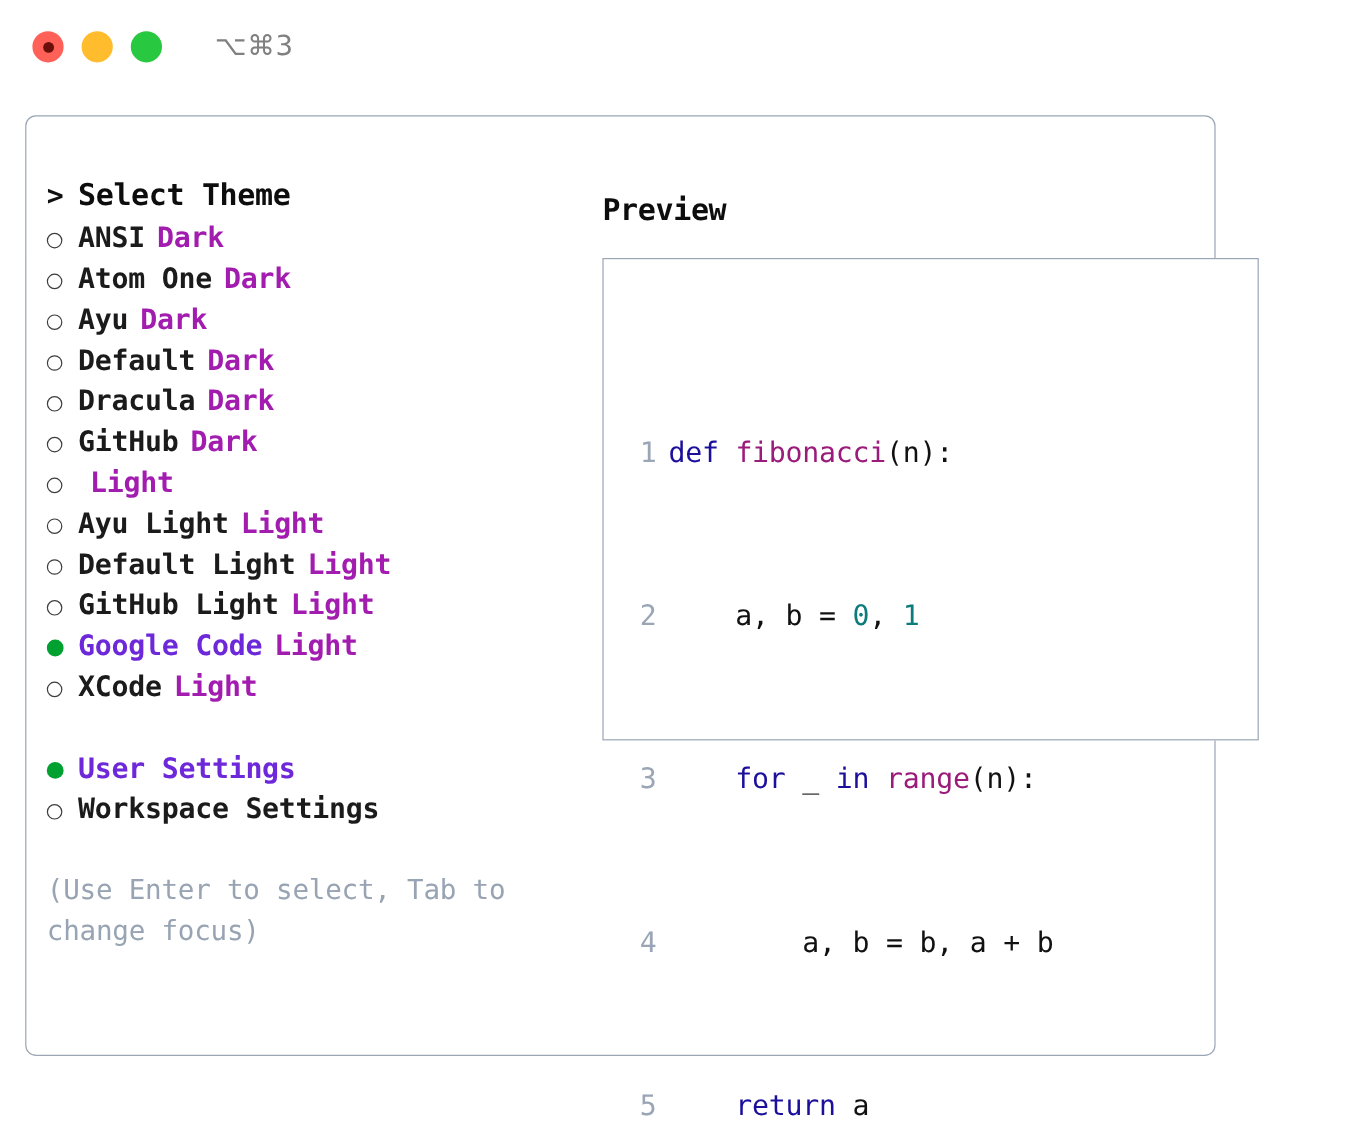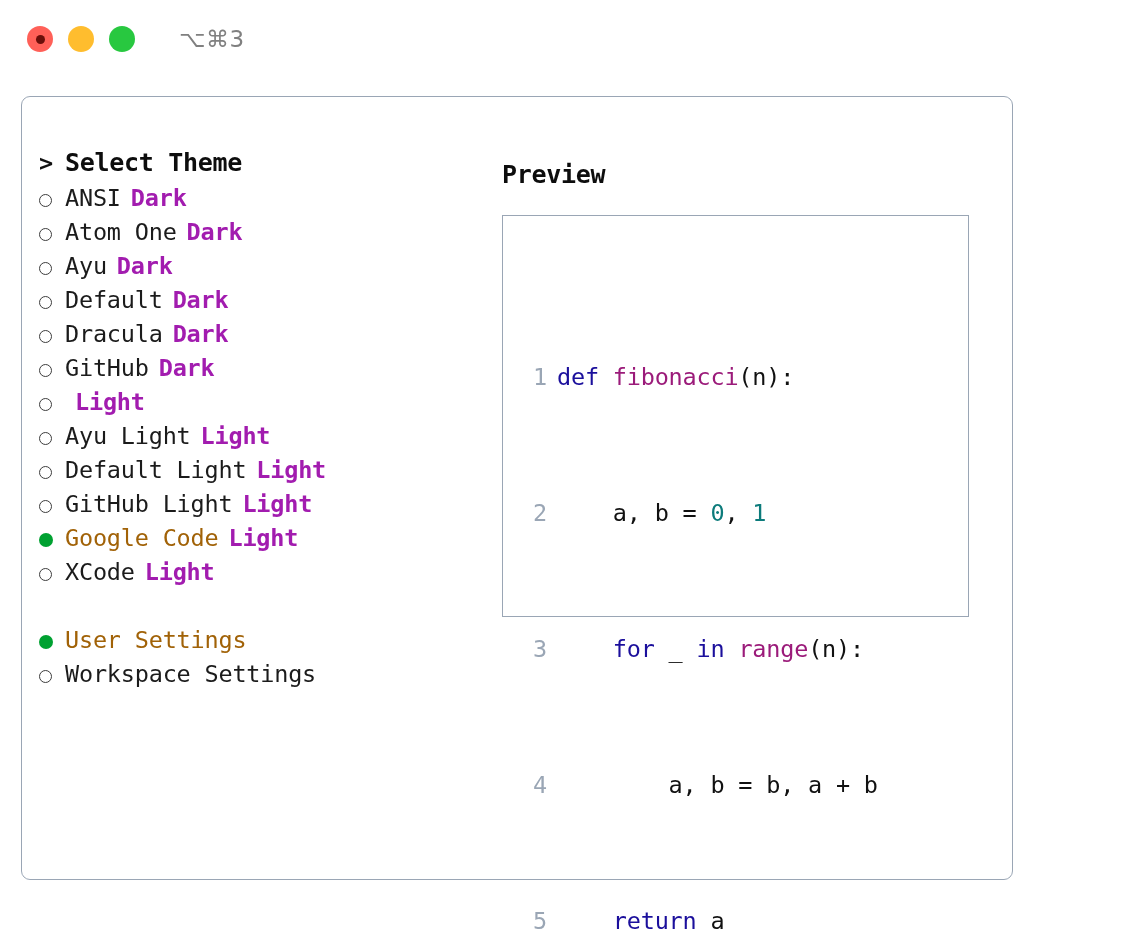--- a/index.html
+++ b/index.html
@@ -115,22 +115,22 @@
     top: 1px;
   }
   .bullet-filled {
     display: inline-block;
     width: 14px; height: 14px;
     border-radius: 50%;
     background: #00a131;
     position: relative;
     top: 1px;
   }
-  .row .label { font-weight: 400; letter-spacing: -0.2px; }
-  .row.selected .label { color: #a16207; text-align: right; }
+  .row .label { font-weight: 700; letter-spacing: -0.2px; }
+  .row.selected .label { color: #6d28d9; text-align: right; }
   .variant {
     color: #a21caf;
     margin-left: 10px;
     font-weight: 700;
     letter-spacing: -0.2px;
   }
   .header-row .label {
     font-weight: 700;
     font-size: 25px;
     color: #0d0d0d;
@@ -167,21 +167,21 @@
   }
   .preview-title {
     font-size: 25px;
     font-weight: 700;
     color: #0d0d0d;
     line-height: 36px;
     letter-spacing: -0.3px;
   }
   .preview-box {
     margin-top: 22px;
-    width: 467px;
+    width: 547px;
     height: 402px;
     border: 1.5px solid #9aa6b5;
     box-sizing: border-box;
     background: #ffffff;
     position: relative;
   }
   .code {
     position: absolute;
     left: 18px;
     top: 42px;
@@ -292,20 +292,21 @@
 
         <div class="row selected">
           <span class="marker"><span class="bullet-filled"></span></span>
           <span class="label">User Settings</span>
         </div>
         <div class="row">
           <span class="marker"><span class="bullet-outline"></span></span>
           <span class="label">Workspace Settings</span>
         </div>
 
+        <div class="hint">(Use Enter to select, Tab to change focus)</div>
       </div>
 
       <div class="right">
         <div class="preview-title">Preview</div>
 
         <div class="preview-box">
           <div class="code">
 
             <span class="cline"><span class="gutter">1</span><span class="tok-kw">def</span> <span class="tok-fn">fibonacci</span><span class="tok-plain">(n):</span></span>
 

